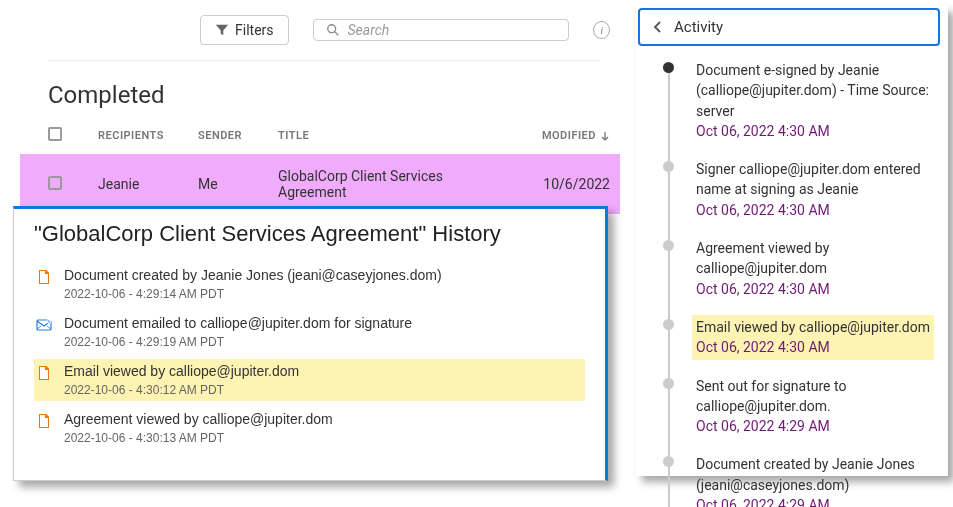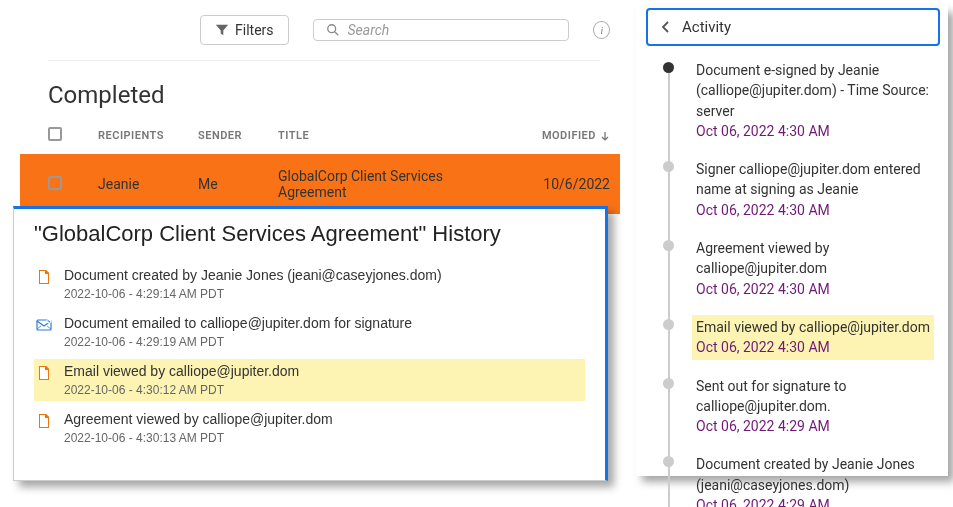--- a/index.html
+++ b/index.html
@@ -23,42 +23,42 @@
     
     
     .doc-table { width: calc(100% - 20px); margin-left: 20px; }
     .thead { display: flex; align-items: center; padding: 10px 10px 10px 28px; font-size: 11px; font-weight: 600; letter-spacing: 0.5px; color: #777; }
     .thead .col-check { width: 50px; }
     .thead .col-recip { width: 100px; }
     .thead .col-sender { width: 80px; }
     .thead .col-title { flex: 1; }
     .thead .col-mod { width: 100px; text-align: right; display: flex; align-items: center; justify-content: flex-end; gap: 4px; }
     
-    .trow { display: flex; align-items: center; padding: 14px 10px 14px 28px; background: #f97316; font-size: 14px; color: #333; }
+    .trow { display: flex; align-items: center; padding: 14px 10px 14px 28px; background: #f0abfc; font-size: 14px; color: #333; }
     .trow .col-check { width: 50px; }
     .trow .col-recip { width: 100px; }
     .trow .col-sender { width: 80px; }
     .trow .col-title { flex: 1; }
     .trow .col-mod { width: 100px; text-align: right; }
     
     .checkbox { width: 14px; height: 14px; border: 2px solid #999; border-radius: 2px; display: inline-block; cursor: pointer; }
     
     
     .history-popup { position: absolute; top: 206px; left: 13px; width: 595px; height: 275px; background: #fff; border-top: 3px solid #1473e6; border-right: 3px solid #1473e6; border-bottom: 1px solid #ccc; border-left: 1px solid #ccc; box-shadow: 6px 6px 8px rgba(0,0,0,0.35); padding: 12px 20px; }
     .history-title { font-size: 22px; font-weight: 400; font-family: Arial, sans-serif; color: #222; margin-bottom: 16px; }
     .history-item { display: flex; gap: 10px; margin-bottom: 6px; padding: 4px 2px; }
     .history-item.highlighted { background: #fdf4b3; }
     .hi-icon { width: 18px; flex-shrink: 0; margin-top: 2px; }
     .hi-text { display: flex; flex-direction: column; gap: 4px; }
     .hi-desc { font-size: 14px; color: #333; font-family: Arial, sans-serif; }
     .hi-time { font-size: 12px; color: #666; font-family: Arial, sans-serif; }
     
     
     .activity-panel { position: absolute; top: 6px; right: 5px; width: 312px; height: 470px; background: #fff; box-shadow: 6px 6px 8px rgba(0,0,0,0.35); }
-    .activity-header { display: flex; align-items: center; gap: 10px; padding: 8px 12px; border: 2px solid #1473e6; border-radius: 4px; margin: 2px 8px 6px 10px; font-size: 15px; color: #333; }
+    .activity-header { display: flex; align-items: center; gap: 10px; padding: 8px 12px; border: 2px solid #1473e6; border-radius: 4px; margin: 2px 8px 6px 2px; font-size: 15px; color: #333; }
     .back-chevron { cursor: pointer; color: #555; }
     
     .timeline { position: relative; padding: 6px 12px 12px 16px; }
     .timeline-line { position: absolute; left: 32px; top: 16px; bottom: 30px; width: 2px; background: #ccc; }
     .activity-item { display: flex; gap: 18px; margin-bottom: 14px; position: relative; }
     .activity-dot { width: 11px; height: 11px; border-radius: 50%; background: #ccc; flex-shrink: 0; margin-top: 4px; margin-left: 11px; z-index: 1; }
     .activity-dot.filled { background: #333; }
     .activity-text { font-size: 14px; line-height: 1.45; color: #333; padding: 2px 4px; }
     .activity-text.highlighted { background: #fdf4b3; }
     .activity-date { color: #701a75; text-align: right; }

